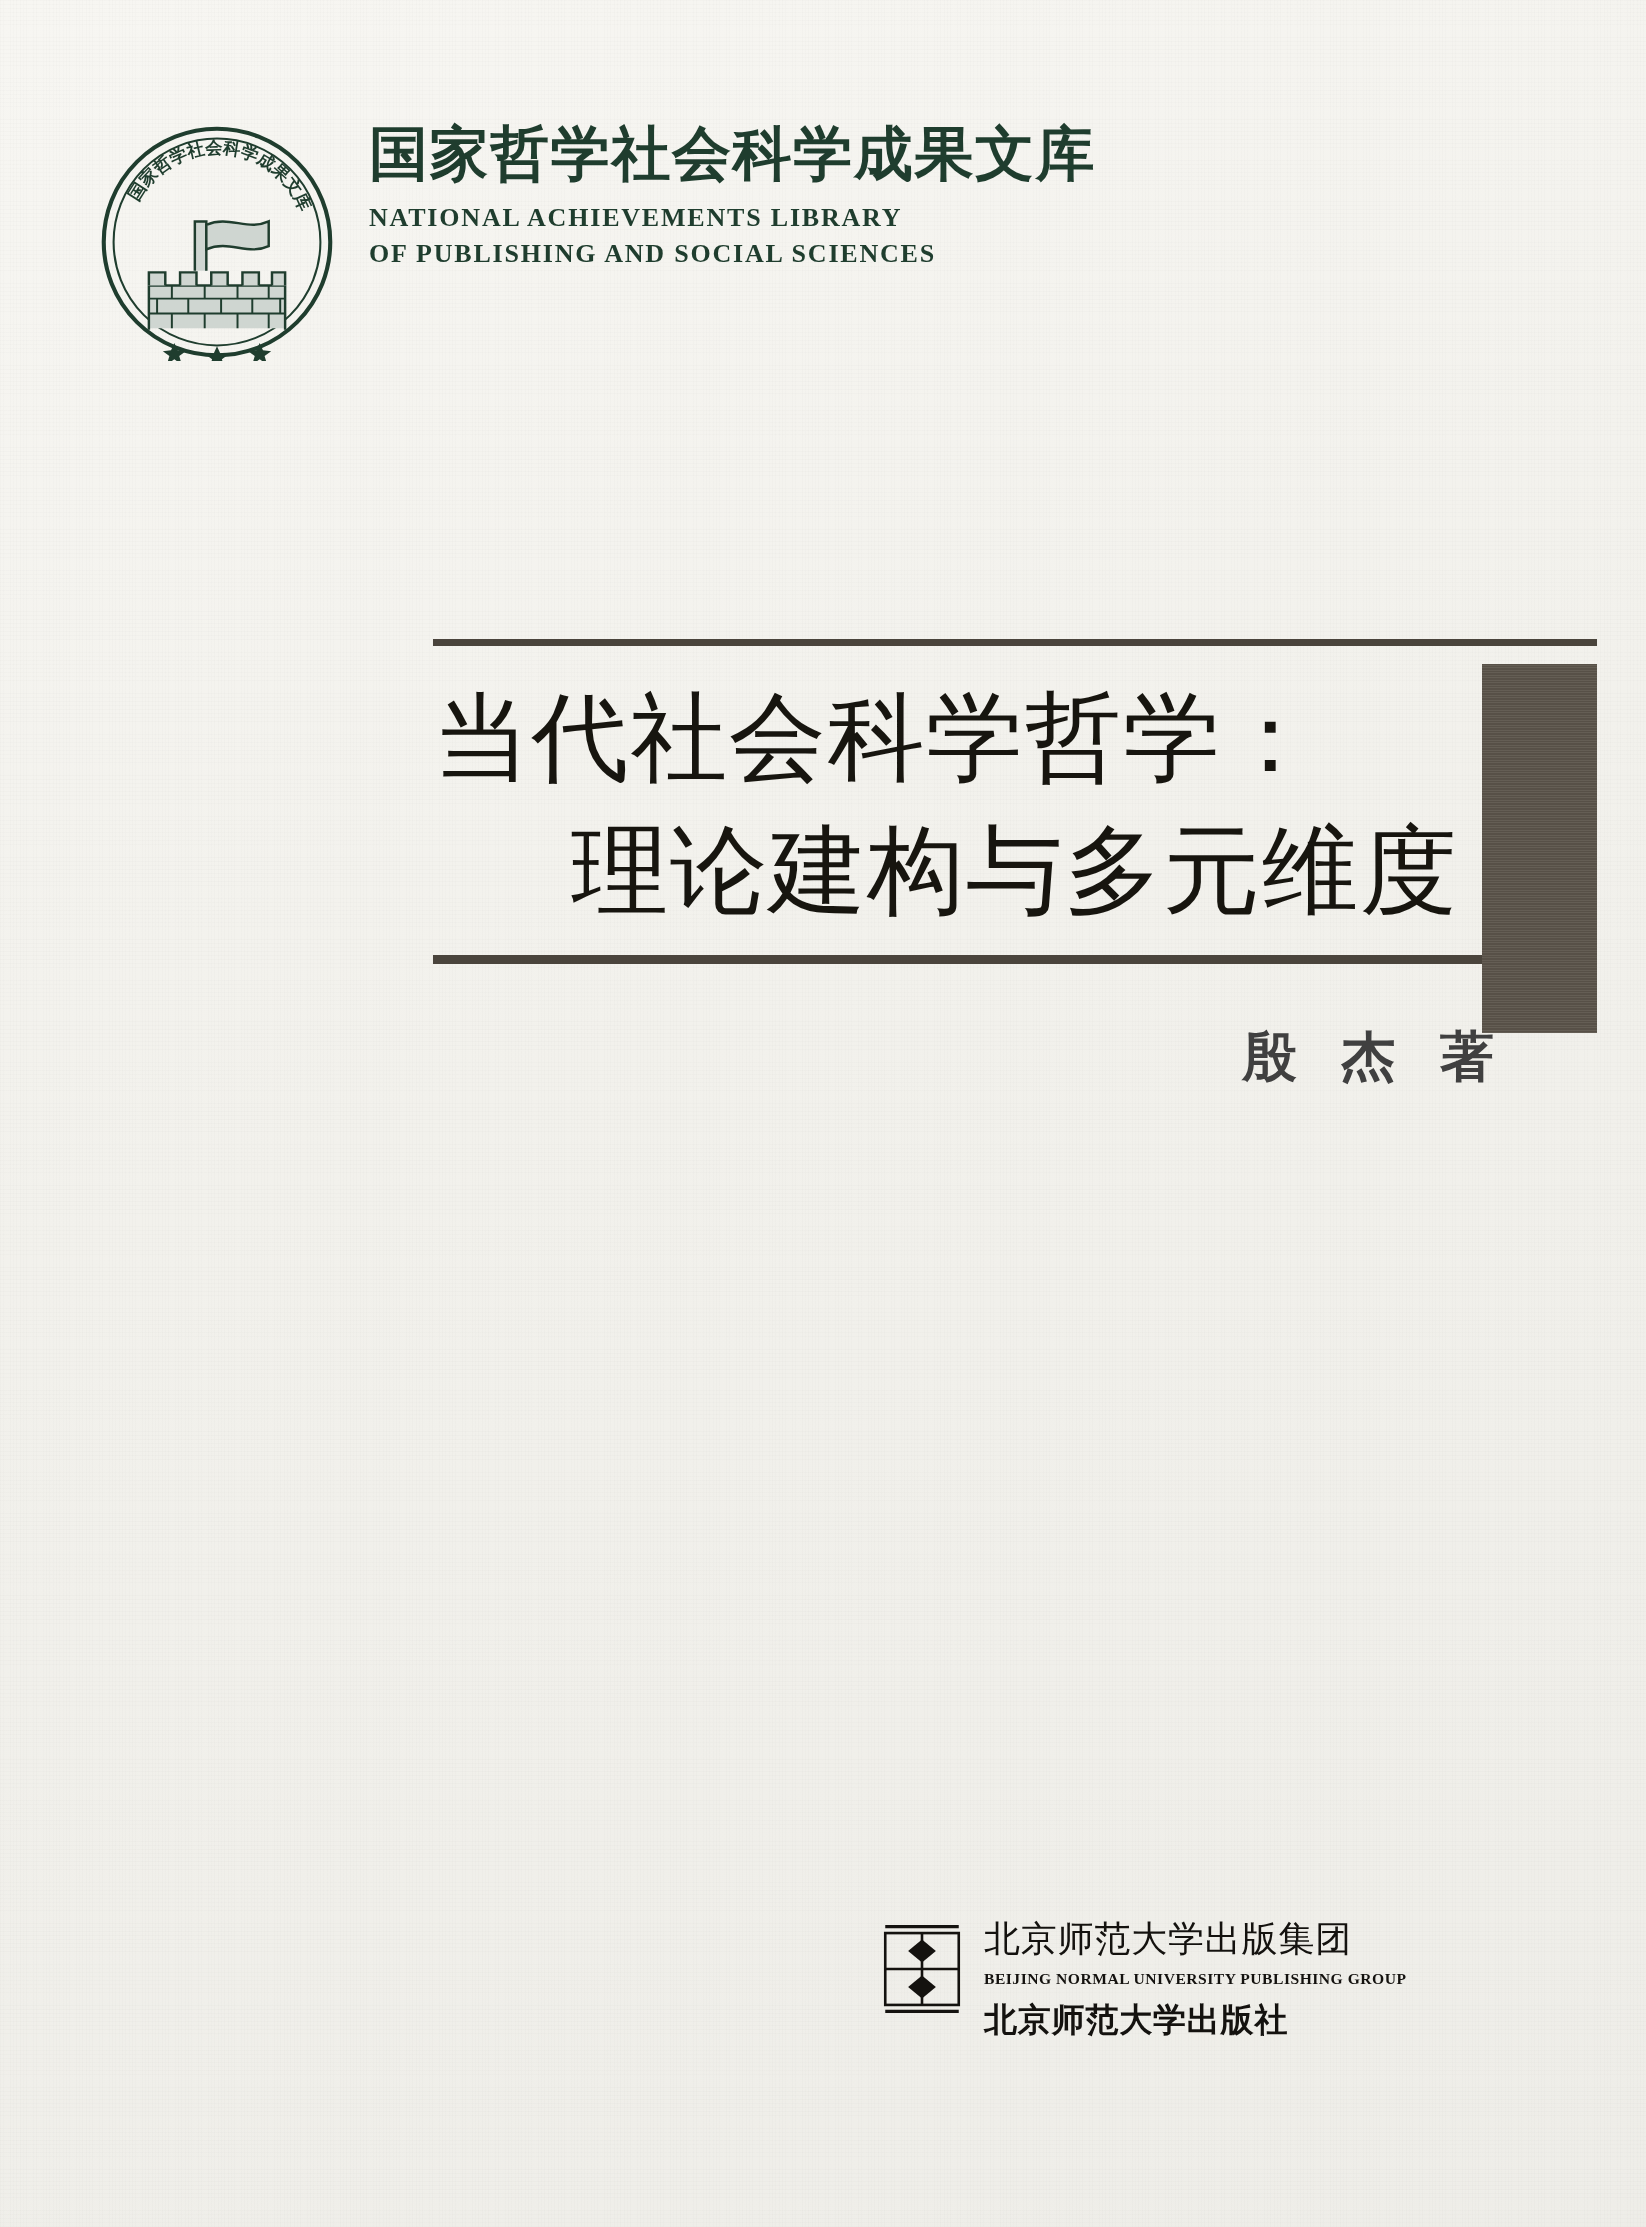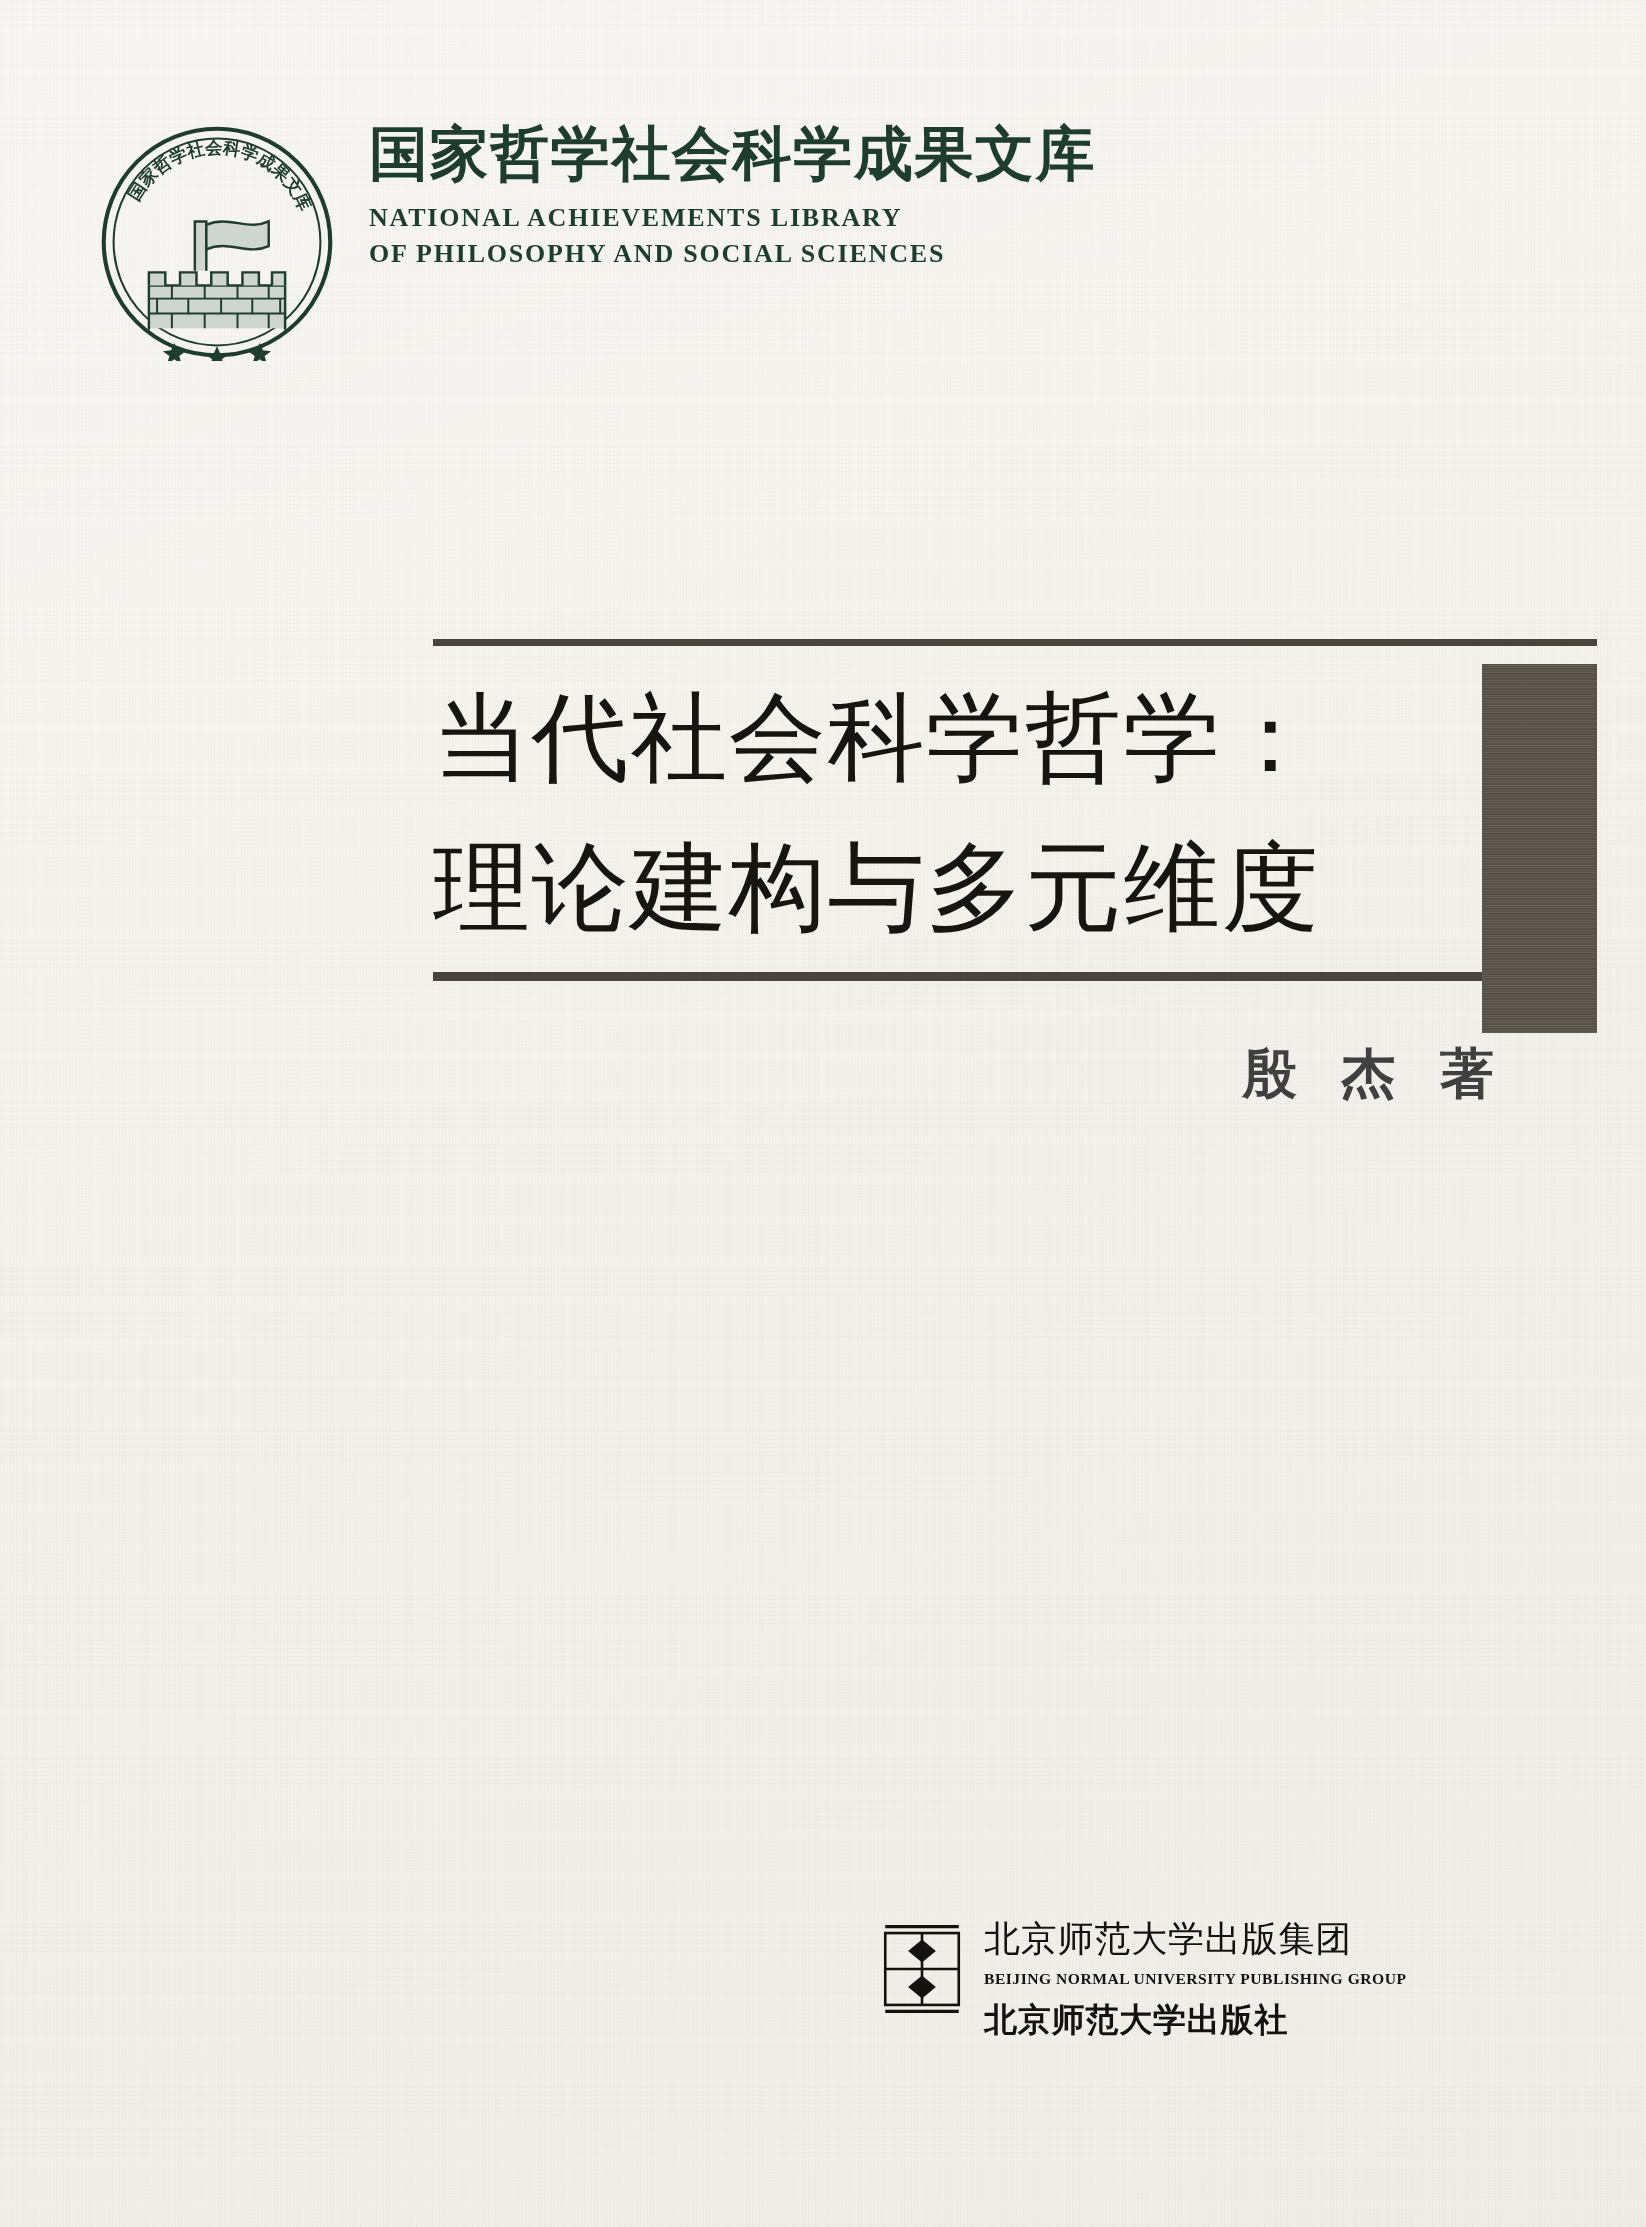--- a/index.html
+++ b/index.html
@@ -108,21 +108,22 @@
     z-index: 2;
     font-family: "DejaVu Sans", sans-serif;
     font-weight: normal;
     font-size: 97px;
     line-height: 1.32;
     color: #17150f;
     letter-spacing: 1.6px;
     white-space: nowrap;
   }
   .title-line.second {
-    margin-top: 22px;
+    margin-top: 5px;
+    text-align: center;
   }
 
   .author {
     margin-top: 57px;
     text-align: right;
     padding-right: 90px;
     font-family: "DejaVu Sans", sans-serif;
     font-weight: bold;
     font-size: 54px;
     letter-spacing: 13px;
@@ -220,21 +221,21 @@
         <polygon points="145,272 149,281 159,282 151,288 154,298 145,292 136,298 139,288 131,282 141,281"></polygon>
         <polygon points="197,268 201,277 211,278 203,284 206,294 197,288 188,294 191,284 183,278 193,277"></polygon>
       </g>
     </svg>
   </div>
 
   <div class="masthead-text">
     <div class="series-cn">国家哲学社会科学成果文库</div>
     <div class="series-en">
       <div>NATIONAL ACHIEVEMENTS LIBRARY</div>
-      <div>OF PHILOSOPHY AND SOCIAL SCIENCES</div>
+      <div>OF PUBLISHING AND SOCIAL SCIENCES</div>
     </div>
   </div>
 </div>
 
 <div class="title-block">
   <div class="rule top"></div>
 
   <div class="title-area">
     <div class="title-swatch"></div>
     <div class="title-line first">当代社会科学哲学：</div>

